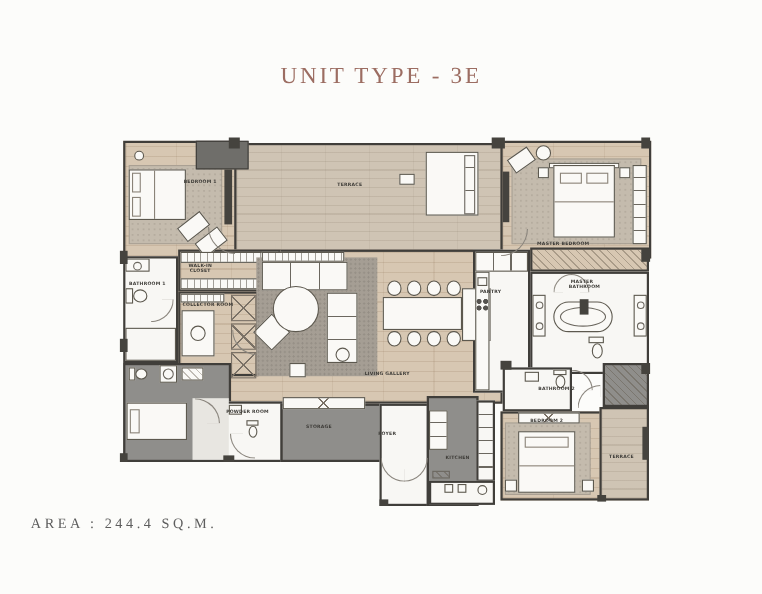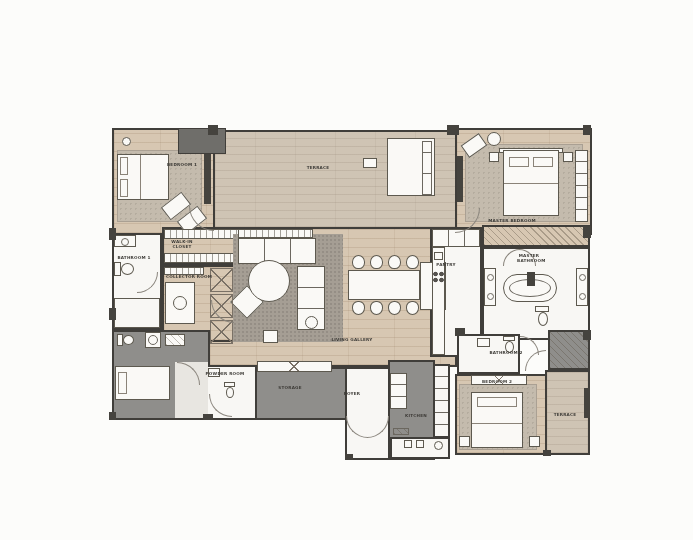--- a/index.html
+++ b/index.html
@@ -49,20 +49,21 @@
   .stove{background-image:radial-gradient(circle 2.5px at 3.5px 4px,#55524e 2px,transparent 2.6px),
                           radial-gradient(circle 2.5px at 9.5px 4px,#55524e 2px,transparent 2.6px),
                           radial-gradient(circle 2.5px at 3.5px 10px,#55524e 2px,transparent 2.6px),
                           radial-gradient(circle 2.5px at 9.5px 10px,#55524e 2px,transparent 2.6px);}
 </style>
 </head>
 <body>
 
 <div class="stage">
 
+  <div class="title">UNIT TYPE - 3E</div>
 
   <div class="plan">
 
     <div class="room wood" style="left:7px;top:6px;width:103px;height:107px;"></div>
     <div class="room wood2" style="left:108px;top:8px;width:244px;height:99px;"></div>
     <div class="room wood" style="left:350px;top:6px;width:137px;height:107px;"></div>
     <div class="room wood" style="left:57px;top:105px;width:295px;height:140px;"></div>
     <div class="room white" style="left:7px;top:111px;width:50px;height:97px;"></div>
     <div class="room wood" style="left:57px;top:105px;width:93px;height:38px;"></div>
     <div class="room wood" style="left:57px;top:143px;width:73px;height:77px;"></div>
@@ -245,13 +246,14 @@
     <div class="lbl lbl2" style="left:424px;top:136px;">MASTER BATHROOM</div>
     <div class="lbl" style="left:401px;top:231px;">BATHROOM 2</div>
     <div class="lbl" style="left:392px;top:260px;">BEDROOM 2</div>
     <div class="lbl" style="left:460px;top:293px;">TERRACE</div>
     <div class="lbl" style="left:120px;top:252px;">POWDER ROOM</div>
     <div class="lbl" style="left:185px;top:266px;">STORAGE</div>
     <div class="lbl" style="left:247px;top:272px;">FOYER</div>
     <div class="lbl" style="left:311px;top:294px;">KITCHEN</div>
   </div>
 
+  <div class="area">AREA : 244.4 SQ.M.</div>
 </div>
 
 </body></html>

